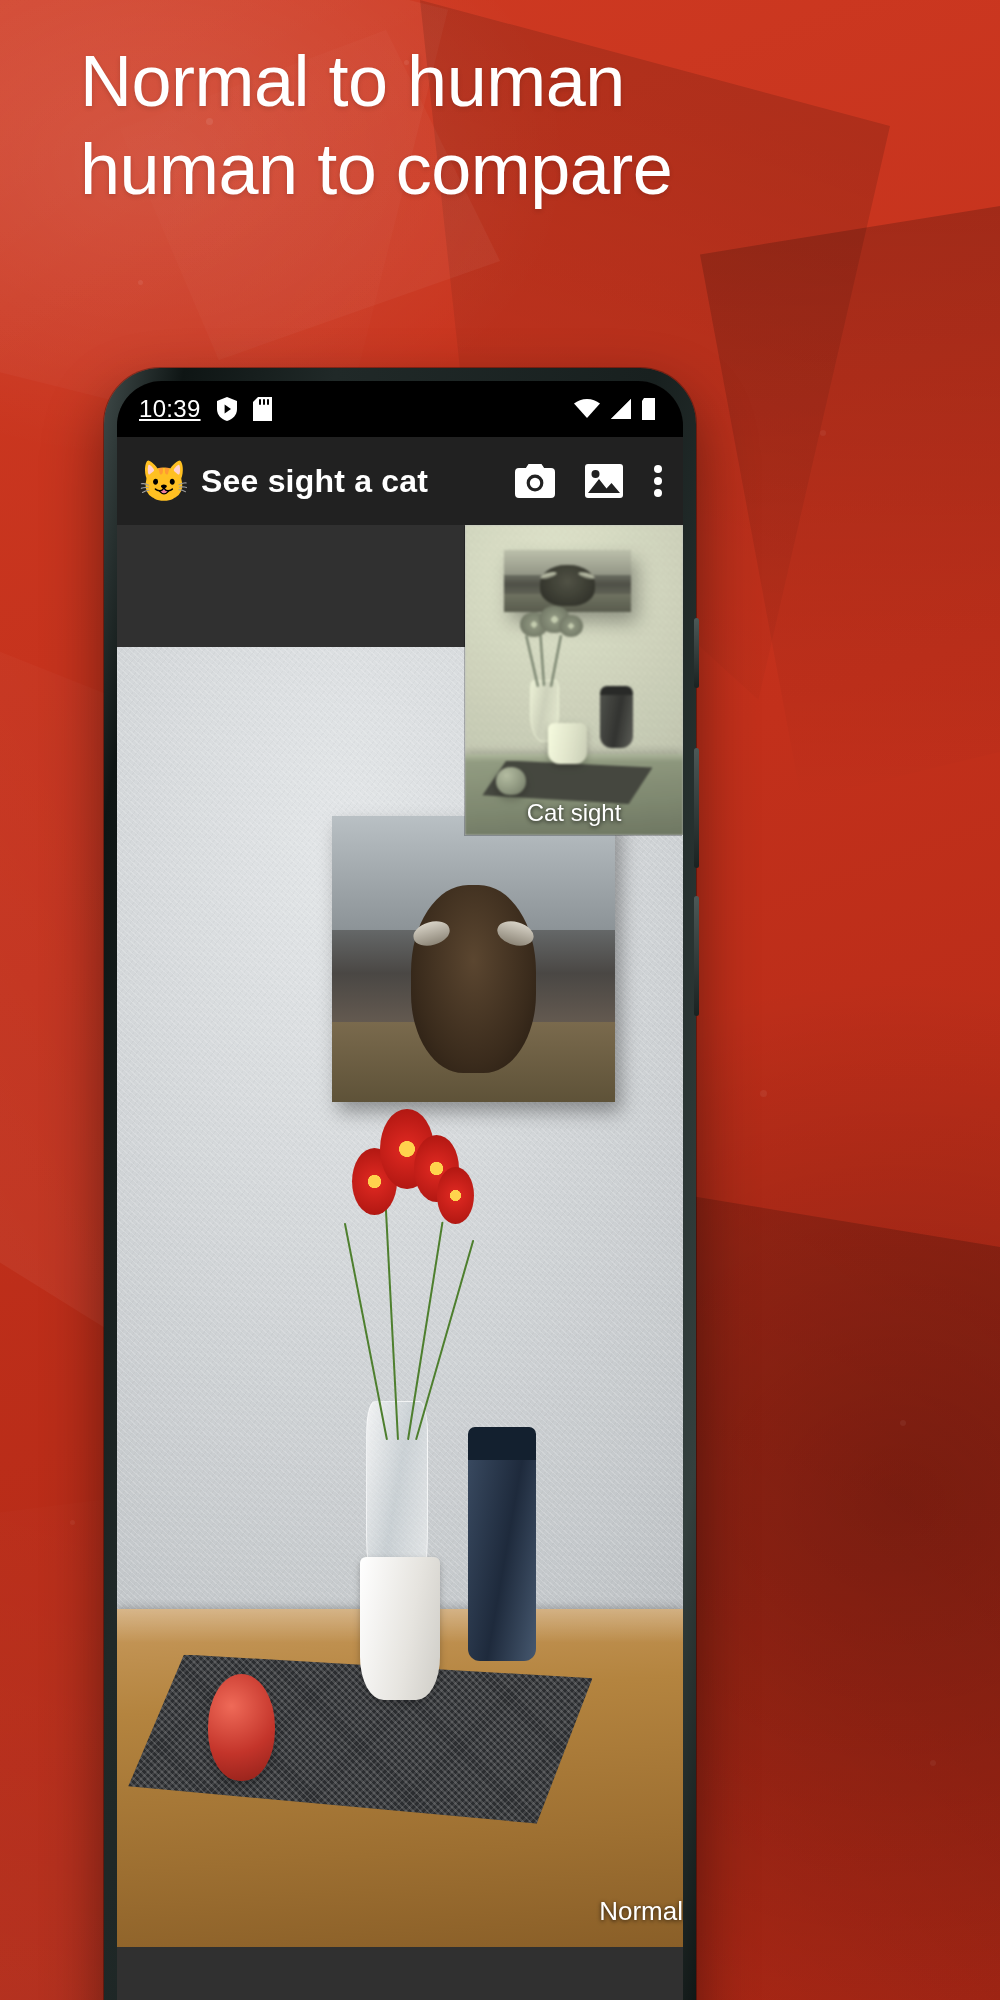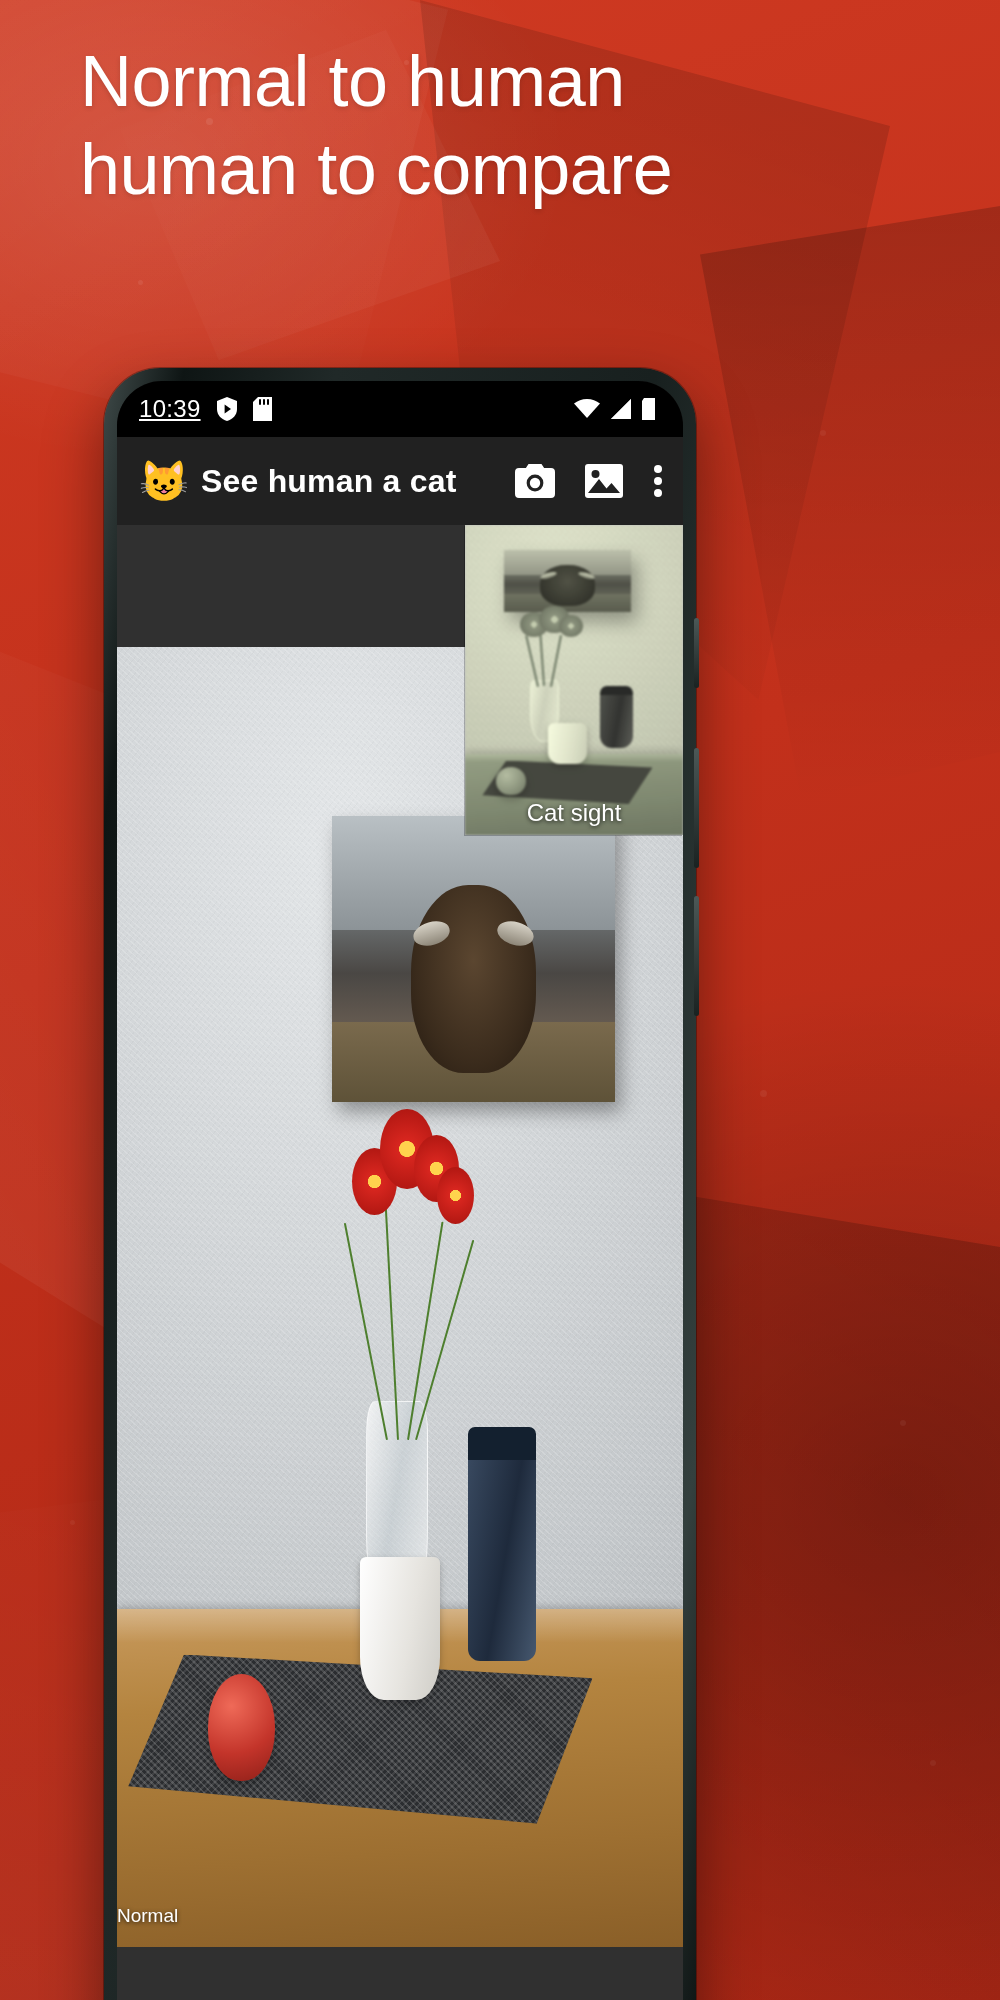--- a/index.html
+++ b/index.html
@@ -100,21 +100,21 @@
   
   #content { position:absolute; top:144px; left:0; right:0; bottom:0; background:#303030; }
 
   
   #normal-view {
     position:absolute; left:0; top:122px; width:100%; height:1300px;
     overflow:hidden; background:#cfd2d4;
   }
   #normal-view .label {
     position:absolute; left:0; right:0; bottom:20px;
-    text-align:left; color:#fff; font-size:19px;
+    text-align:right; color:#fff; font-size:26px;
     text-shadow:0 1px 4px rgba(0,0,0,.75); z-index:9;
   }
 
   
   #cat-view {
     position:absolute; right:0; top:0; width:218px; height:310px;
     overflow:hidden; background:#b9bcbd; z-index:6;
     box-shadow:-1px 1px 0 rgba(0,0,0,.25);
   }
   #cat-view .label {
@@ -285,21 +285,21 @@
           <svg width="15" height="22" viewBox="0 0 15 22">
               <path d="M2 0h11v22H0V3z" fill="#fff"></path>
               <path d="M3.6 3.3h7.8v15.4H2.2V4.5z" fill="#000" opacity="0"></path>
             </svg>
         </span>
       </div>
     </div>
 
     <div id="appbar">
       <span class="cat-emoji">😺</span>
-      <span class="title">See human a cat</span>
+      <span class="title">See sight a cat</span>
       <div class="actions">
         <span class="ico">
           <svg width="40" height="34" viewBox="0 0 40 34">
             <path d="M13.5 0h13l2.6 4H36a4 4 0 0 1 4 4v22a4 4 0 0 1-4 4H4a4 4 0 0 1-4-4V8a4 4 0 0 1 4-4h6.9z" fill="#fff"></path>
             <circle cx="20" cy="19" r="8.4" fill="#212121"></circle>
             <circle cx="20" cy="19" r="5.2" fill="#fff"></circle>
           </svg>
         </span>
         <span class="ico">
           <svg width="38" height="34" viewBox="0 0 38 34">

